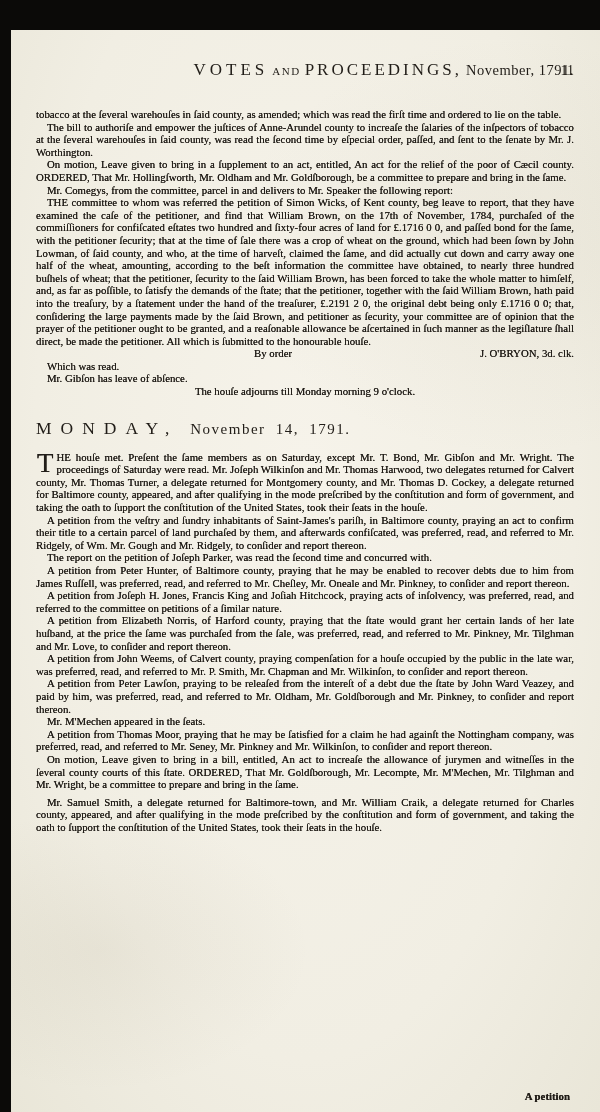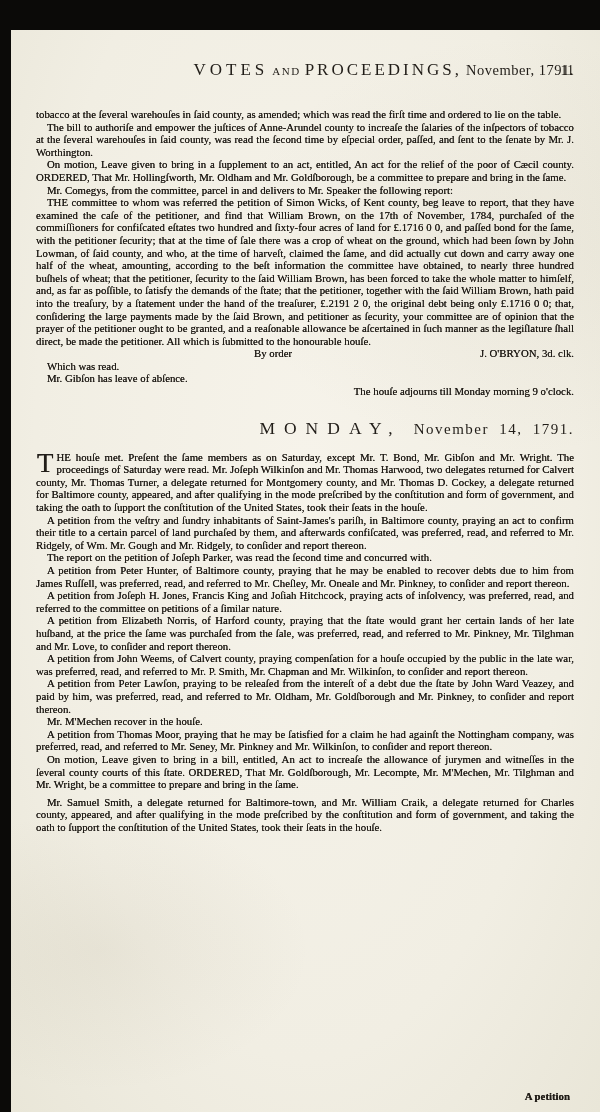--- a/index.html
+++ b/index.html
@@ -23,28 +23,28 @@
   .page-header { position:relative; text-align:right; margin-bottom:28px; white-space:nowrap; }
   .t-votes { font-size:17px; letter-spacing:4px; }
   .t-and   { font-size:11px; letter-spacing:1.5px; }
   .t-proc  { font-size:17px; letter-spacing:3px; }
   .t-date  { font-size:14.5px; letter-spacing:0.5px; }
   .pageno  { position:absolute; right:0; top:3px; font-size:14px; font-weight:normal; }
 
   .bodytext { font-size:10.8px; line-height:12.6px; text-align:justify; text-shadow:0 0 0.3px currentColor; }
   .bodytext p { margin:0; }
   p.ind { text-indent:11px; }
-  p.center { text-align:right; text-indent:0; }
+  p.center { text-align:center; text-indent:0; }
   .gap { margin-top:5px !important; }
 
   .sig { display:flex; }
   .sig-byorder { margin-left:218px; }
   .sig-clerk { margin-left:auto; }
 
-  .monday-head { text-align:right; margin:15px 0 11px; font-weight:normal; white-space:nowrap; }
+  .monday-head { text-align:left; margin:15px 0 11px; font-weight:normal; white-space:nowrap; }
   .mh-day  { font-size:17.5px; letter-spacing:9px; margin-right:12px; }
   .mh-date { font-size:15px; letter-spacing:1.5px; word-spacing:5px; }
 
   .dropcap { float:left; font-size:27px; line-height:22px; padding:1px 3px 0 1px; }
 
   .catchword { position:absolute; right:30px; bottom:10px; font-size:10.8px; text-shadow:0 0 0.3px currentColor;font-weight:bold; }
 </style>
 </head>
 <body>
 
@@ -84,21 +84,21 @@
     <p>
       <span class="dropcap">T</span><span>HE houſe met.  Preſent the ſame members as on Saturday, except Mr. T. Bond, Mr. Gibſon and Mr. Wright.  The proceedings of Saturday were read.  Mr. Joſeph Wilkinſon and Mr. Thomas Harwood, two delegates returned for Calvert county, Mr. Thomas Turner, a delegate returned for Montgomery county, and Mr. Thomas D. Cockey, a delegate returned for Baltimore county, appeared, and after qualifying in the mode preſcribed by the conſtitution and form of government, and taking the oath to ſupport the conſtitution of the United States, took their ſeats in the houſe.</span>
     </p>
     <p class="ind">A petition from the veſtry and ſundry inhabitants of Saint-James's pariſh, in Baltimore county, praying an act to confirm their title to a certain parcel of land purchaſed by them, and afterwards confiſcated, was preferred, read, and referred to Mr. Ridgely, of Wm. Mr. Gough and Mr. Ridgely, to conſider and report thereon.</p>
     <p class="ind">The report on the petition of Joſeph Parker, was read the ſecond time and concurred with.</p>
     <p class="ind">A petition from Peter Hunter, of Baltimore county, praying that he may be enabled to recover debts due to him from James Ruſſell, was preferred, read, and referred to Mr. Cheſley, Mr. Oneale and Mr. Pinkney, to conſider and report thereon.</p>
     <p class="ind">A petition from Joſeph H. Jones, Francis King and Joſiah Hitchcock, praying acts of inſolvency, was preferred, read, and referred to the committee on petitions of a ſimilar nature.</p>
     <p class="ind">A petition from Elizabeth Norris, of Harford county, praying that the ſtate would grant her certain lands of her late huſband, at the price the ſame was purchaſed from the ſale, was preferred, read, and referred to Mr. Pinkney, Mr. Tilghman and Mr. Love, to conſider and report thereon.</p>
     <p class="ind">A petition from John Weems, of Calvert county, praying compenſation for a houſe occupied by the public in the late war, was preferred, read, and referred to Mr. P. Smith, Mr. Chapman and Mr. Wilkinſon, to conſider and report thereon.</p>
     <p class="ind">A petition from Peter Lawſon, praying to be releaſed from the intereſt of a debt due the ſtate by John Ward Veazey, and paid by him, was preferred, read, and referred to Mr. Oldham, Mr. Goldſborough and Mr. Pinkney, to conſider and report thereon.</p>
-    <p class="ind">Mr. M'Mechen recover in the houſe.</p>
+    <p class="ind">Mr. M'Mechen appeared in the ſeats.</p>
     <p class="ind">A petition from Thomas Moor, praying that he may be ſatisfied for a claim he had againſt the Nottingham company, was preferred, read, and referred to Mr. Seney, Mr. Pinkney and Mr. Wilkinſon, to conſider and report thereon.</p>
     <p class="ind">On motion, Leave given to bring in a bill, entitled, An act to increaſe the allowance of jurymen and witneſſes in the ſeveral county courts of this ſtate.  ORDERED, That Mr. Goldſborough, Mr. Lecompte, Mr. M'Mechen, Mr. Tilghman and Mr. Wright, be a committee to prepare and bring in the ſame.</p>
     <p class="ind gap">Mr. Samuel Smith, a delegate returned for Baltimore-town, and Mr. William Craik, a delegate returned for Charles county, appeared, and after qualifying in the mode preſcribed by the conſtitution and form of government, and taking the oath to ſupport the conſtitution of the United States, took their ſeats in the houſe.</p>
   </section>
 
   <div class="catchword">A petition</div>
 
 </div>
 
 </body></html>

